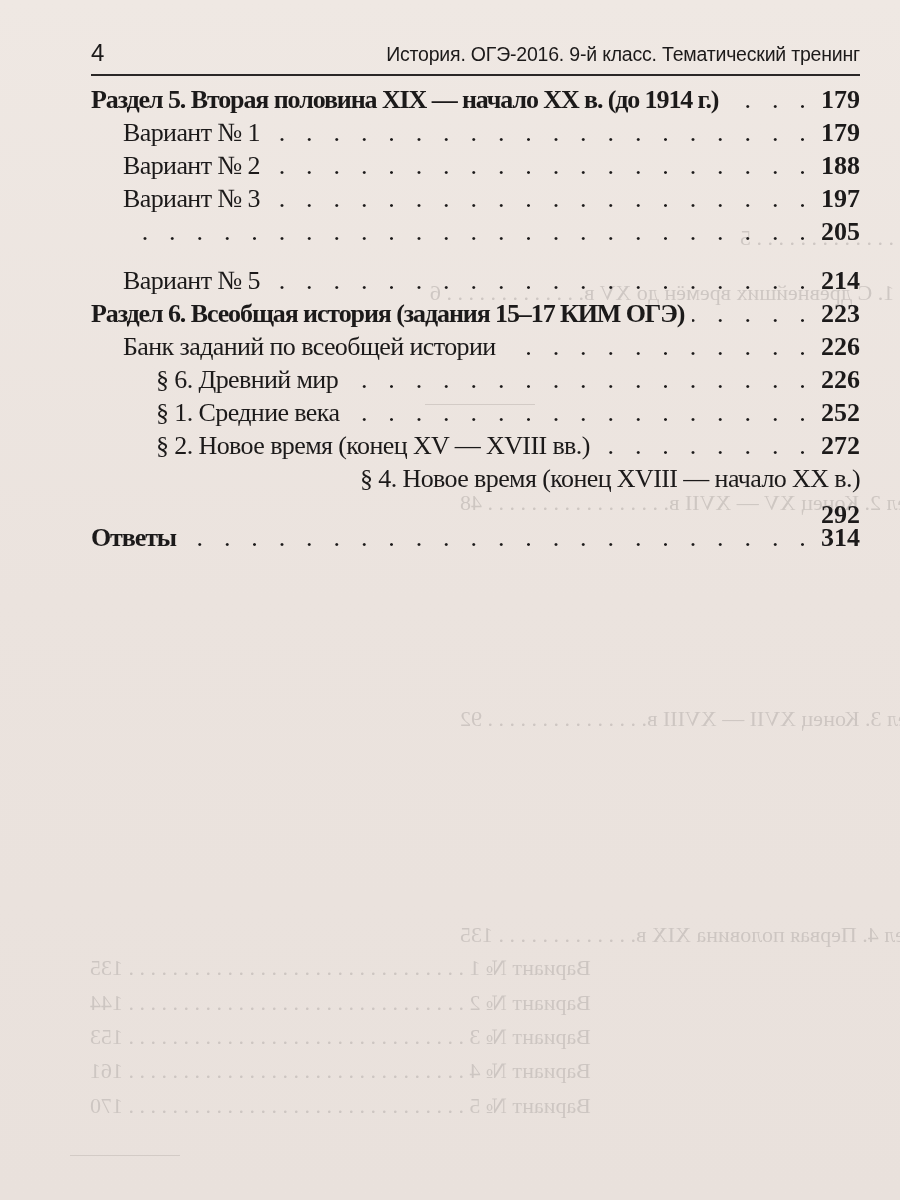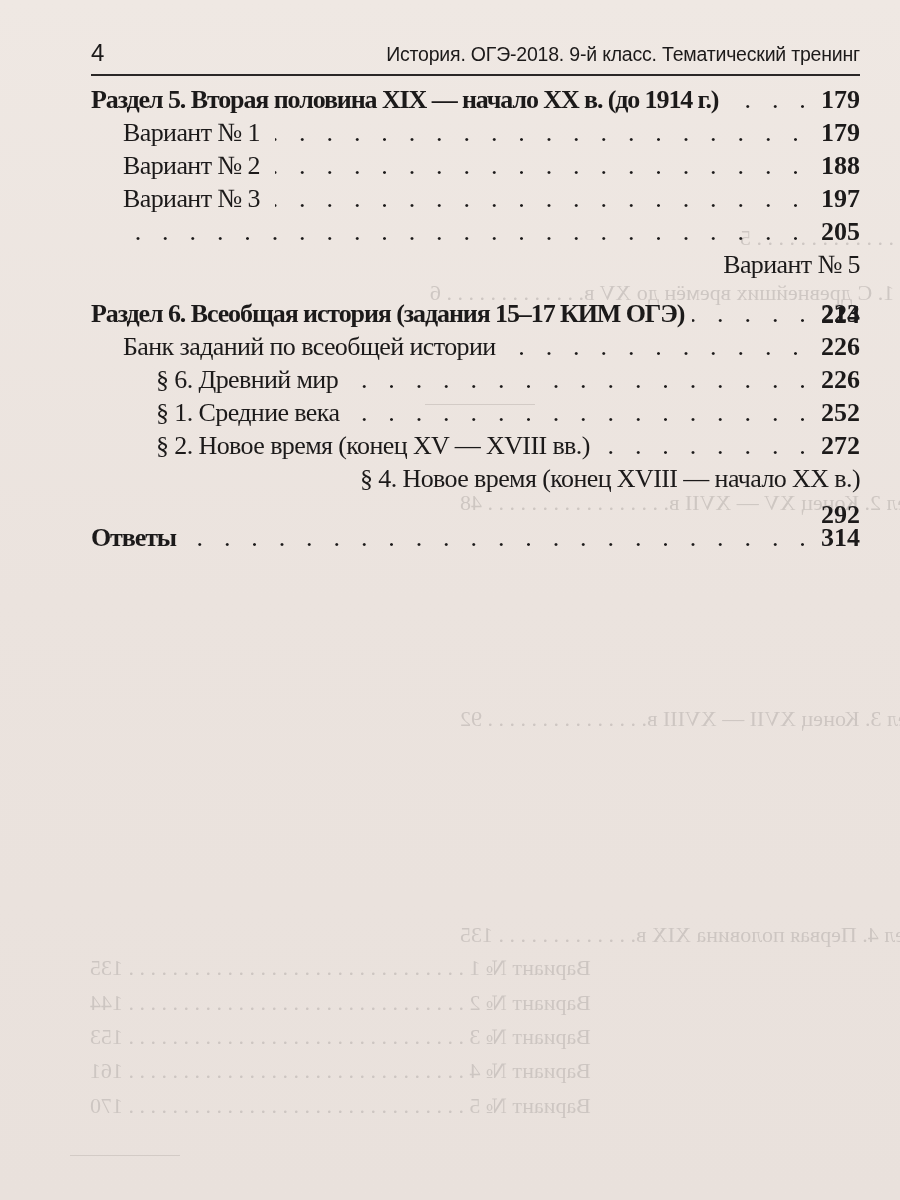--- a/index.html
+++ b/index.html
@@ -92,21 +92,21 @@
       letter-spacing: 7.2px;
       text-align: right;
       direction: rtl;
     }
     .toc-row .pg {
       flex: 0 0 auto;
       white-space: nowrap;
       font-weight: bold;
       letter-spacing: 0;
     }
-    .indent1 { padding-left: 32px; box-sizing: border-box; gap: 7px; }
+    .indent1 { padding-left: 32px; box-sizing: border-box; }
     .indent2 { padding-left: 65px; box-sizing: border-box; }
     .scratch {
       position: absolute;
       height: 1px;
       background: #d3cbc6;
     }
   </style>
 </head>
 <body>
 
@@ -121,21 +121,21 @@
   <div class="ghost" style="left:90px; top:990px;">Вариант № 2 . . . . . . . . . . . . . . . . . . . . . . . . . . . . . . . 144</div>
   <div class="ghost" style="left:90px; top:1024px;">Вариант № 3 . . . . . . . . . . . . . . . . . . . . . . . . . . . . . . . 153</div>
   <div class="ghost" style="left:90px; top:1058px;">Вариант № 4 . . . . . . . . . . . . . . . . . . . . . . . . . . . . . . . 161</div>
   <div class="ghost" style="left:90px; top:1093px;">Вариант № 5 . . . . . . . . . . . . . . . . . . . . . . . . . . . . . . . 170</div>
 
   <div class="scratch" style="left:425px; top:404px; width:110px;"></div>
   <div class="scratch" style="left:70px; top:1155px; width:110px;"></div>
 
   <div class="header">
     <span class="page-num">4</span>
-    <span class="running-title">История. ОГЭ-2018. 9-й класс. Тематический тренинг</span>
+    <span class="running-title">История. ОГЭ-2016. 9-й класс. Тематический тренинг</span>
   </div>
 
   <div class="toc">
 
     <div class="toc-row bold" style="top:0px;">
       <span class="label">Раздел 5. Вторая половина XIX — начало XX в. (до 1914 г.)</span>
       <span class="dots">. . . . . . . . . . . . . . . . . . . . . . . . . . . . . . . . . . . . . . . . . . . . . . . . . . . . . . . . . . . .</span>
       <span class="pg">179</span>
     </div>
 
@@ -155,21 +155,21 @@
       <span class="label">Вариант № 3</span>
       <span class="dots">. . . . . . . . . . . . . . . . . . . . . . . . . . . . . . . . . . . . . . . . . . . . . . . . . . . . . . . . . . . .</span>
       <span class="pg">197</span>
     </div>
 
     <div class="toc-row indent1" style="top:132px;">
       <span class="dots">. . . . . . . . . . . . . . . . . . . . . . . . . . . . . . . . . . . . . . . . . . . . . . . . . . . . . . . . . . . .</span>
       <span class="pg">205</span>
     </div>
 
-    <div class="toc-row indent1" style="top:165px;flex-direction:column;">
+    <div class="toc-row indent1" style="top:181px;">
       <span class="label">Вариант № 5</span>
       <span class="dots">. . . . . . . . . . . . . . . . . . . . . . . . . . . . . . . . . . . . . . . . . . . . . . . . . . . . . . . . . . . .</span>
       <span class="pg">214</span>
     </div>
 
     <div class="toc-row bold" style="top:214px;">
       <span class="label">Раздел 6. Всеобщая история (задания 15–17 КИМ ОГЭ)</span>
       <span class="dots">. . . . . . . . . . . . . . . . . . . . . . . . . . . . . . . . . . . . . . . . . . . . . . . . . . . . . . . . . . . .</span>
       <span class="pg">223</span>
     </div>

